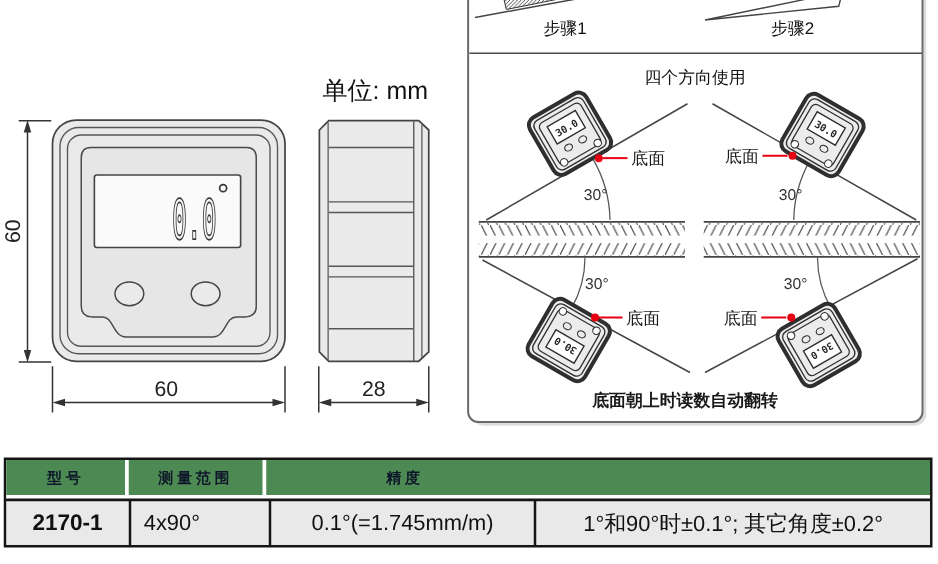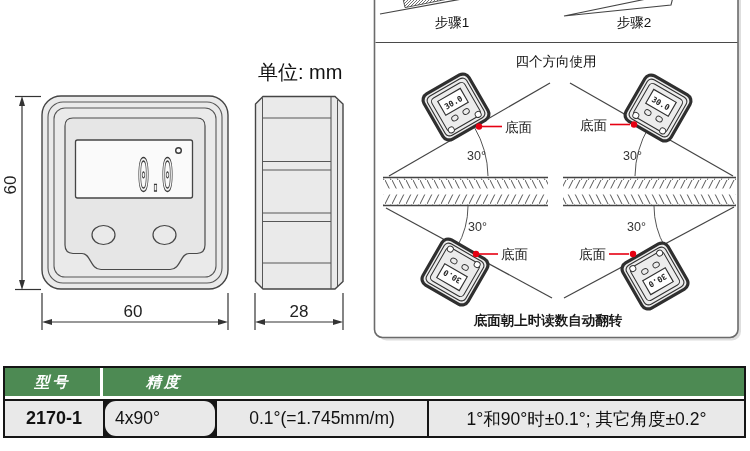--- a/index.html
+++ b/index.html
@@ -16,35 +16,35 @@
   
   .spec-table{
     position:absolute;left:3px;top:366px;width:743px;
     border:2.5px solid #151515;background:#ffffff;box-sizing:border-box;
   }
   .thead{
     display:grid;grid-template-columns:98px 110px 210px 1fr;
     background:#4d8a53;height:28px;border-bottom:3px solid #ffffff;
   }
   .thead .cell{
-    color:#ffffff;font-weight:bold;font-size:15px;letter-spacing:3px;
+    color:#0f172a;font-weight:bold;font-size:12px;letter-spacing:3px;
     display:flex;align-items:center;justify-content:center;
-    border-right:3px solid #ffffff;white-space:nowrap;overflow:hidden;font-style:italic;
+    border-right:3px solid #ffffff;white-space:nowrap;overflow:hidden;
   }
   .thead .cell:last-child{border-right:none;padding-left:12px;}
   .trow{
     display:grid;grid-template-columns:98px 110px 210px 1fr;
     grid-column-gap:2px;background:#151515;border-top:2px solid #151515;height:35px;
   }
   .trow .cell{
     background:#e9e9e9;color:#111;font-size:17.5px;
     display:flex;align-items:center;justify-content:center;white-space:nowrap;
   }
   .trow .cell.model{font-weight:bold;font-size:18px;}
-  .trow .cell.range{justify-content:flex-start;padding-left:10px;border-radius:11px;}
+  .trow .cell.range{justify-content:flex-start;padding-left:10px;}
 </style>
 </head>
 <body>
 
 <svg id="left-drawing" width="370" height="305" viewBox="0 40 370 305">
 
   <text class="svg-label" x="258" y="79" font-size="20" fill="#111">单位: mm</text>
 
   <g>
     <rect x="42" y="96" width="186" height="193" rx="19" fill="#eaeaea" stroke="#454545" stroke-width="1.4"></rect>
@@ -192,20 +192,21 @@
   <text class="svg-label" x="623" y="160" font-size="12.5" fill="#333">30°</text>
   <text class="svg-label" x="468" y="231" font-size="12.5" fill="#333">30°</text>
   <text class="svg-label" x="627" y="231" font-size="12.5" fill="#333">30°</text>
 
   <text class="svg-label" x="548" y="325" text-anchor="middle" font-size="13.5" font-weight="600" fill="#1a1a1a">底面朝上时读数自动翻转</text>
 </svg>
 
 <div class="spec-table">
   <div class="thead">
     <div class="cell">型号</div>
+    <div class="cell">测量范围</div>
     <div class="cell">精度</div>
   </div>
   <div class="trow">
     <div class="cell model">2170-1</div>
     <div class="cell range">4x90°</div>
     <div class="cell">0.1°(=1.745mm/m)</div>
     <div class="cell">1°和90°时±0.1°; 其它角度±0.2°</div>
   </div>
 </div>
 

